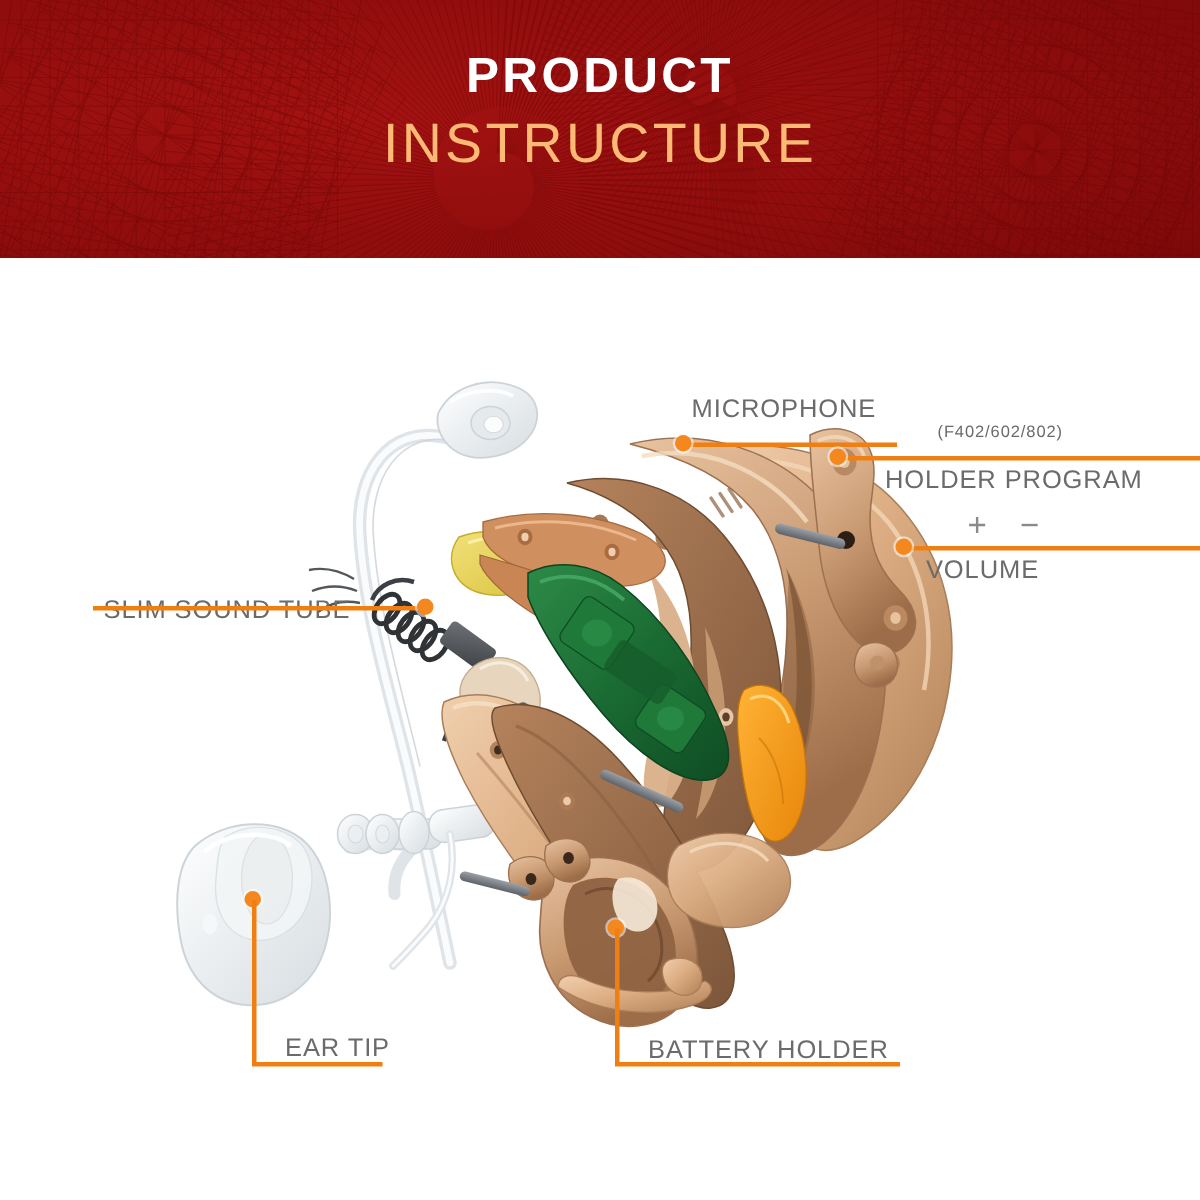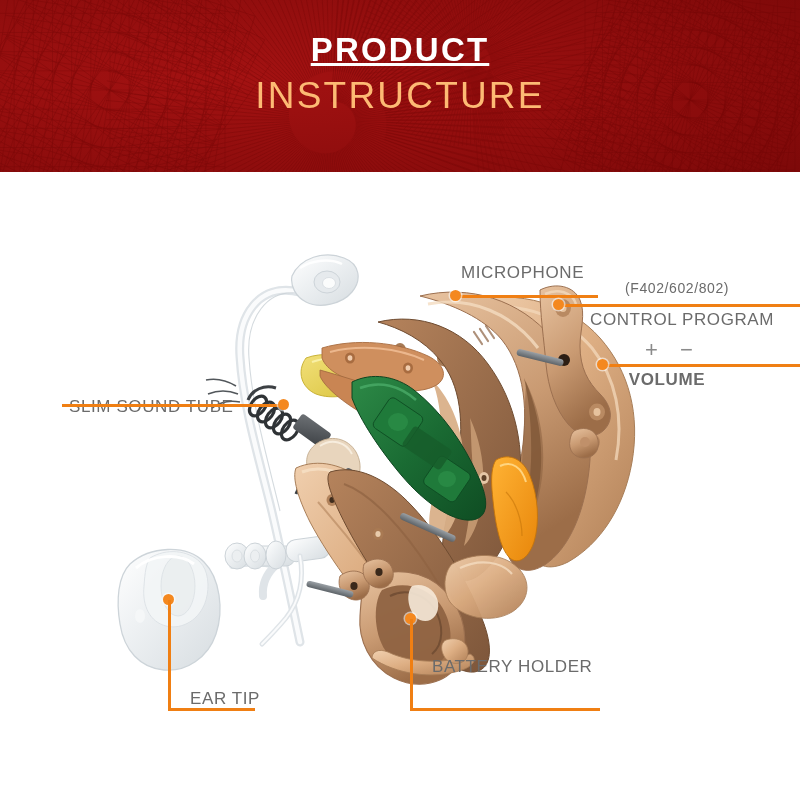--- a/index.html
+++ b/index.html
@@ -17,40 +17,40 @@
     background: #8f0d0d;
     overflow: hidden;
   }
   .banner-bg { position: absolute; inset: 0; }
   .banner-text {
     position: absolute; left: 0; right: 0; top: 30px;
     text-align: center; color: #ffffff; z-index: 5;
   }
   .banner-title {
     font-size: 33px; font-weight: bold; letter-spacing: 2.2px;
-    line-height: 40px; color: #ffffff; text-decoration: underline;
+    line-height: 40px; color: #ffffff;
   }
   .banner-sub {
     font-size: 37px; font-weight: 300; letter-spacing: 2.2px;
     line-height: 46px; color: #fdba74; margin-top: 3px;
   }
 
   
   .diagram { position: absolute; left: 0; top: 172px; width: 800px; height: 628px; }
 
   
   .label {
     position: absolute;
     color: #6b6b6b;
     font-size: 17px;
     letter-spacing: 0.6px;
     white-space: nowrap;
     line-height: 21px;
   }
-  .label.small { font-size: 14px; }
+  .label.small { font-size: 11px; }
   .label.center { text-align: center; }
   .plusminus {
     position: absolute;
     color: #8a8a8a; font-size: 22px; letter-spacing: 8px;
     line-height: 20px; white-space: nowrap;
   }
 
   
   .lead-h { position: absolute; height: 2.5px; background: #f07f13; }
   .lead-v { position: absolute; width: 2.5px; background: #f07f13; }
@@ -1055,28 +1055,28 @@
     <div>
       <div class="label" style="left:461px; top:90px;">MICROPHONE</div>
       <div class="lead-h" style="left:455px; top:123px; width:143px;"></div>
       <div class="dot" style="left:450px; top:118px;"></div>
     </div>
 
     <div>
       <div class="label small" style="left:625px; top:106px;">(F402/602/802)</div>
       <div class="lead-h" style="left:558px; top:132px; width:242px;"></div>
       <div class="dot" style="left:553px; top:127px;"></div>
-      <div class="label" style="left:590px; top:137px;">CONTROL PROGRAM</div>
+      <div class="label" style="left:590px; top:137px;">HOLDER PROGRAM</div>
     </div>
 
     <div>
       <div class="plusminus" style="left:645px; top:168px;">+  −</div>
       <div class="lead-h" style="left:602px; top:192px; width:198px;"></div>
       <div class="dot" style="left:597px; top:187px;"></div>
-      <div class="label center" style="left:592px; top:197px; width:150px;font-weight:bold;">
+      <div class="label center" style="left:580px; top:197px; width:150px;">
         <div>VOLUME</div>
       </div>
     </div>
 
     <div>
       <div class="label" style="left:69px; top:224px;">SLIM SOUND TUBE</div>
       <div class="lead-h" style="left:62px; top:232px; width:222px;"></div>
       <div class="dot" style="left:278px; top:227px;"></div>
     </div>
 
@@ -1084,17 +1084,17 @@
       <div class="dot" style="left:163px; top:422px;"></div>
       <div class="lead-v" style="left:168px; top:428px; height:110px;"></div>
       <div class="lead-h" style="left:168px; top:536px; width:87px;"></div>
       <div class="label" style="left:190px; top:516px;">EAR TIP</div>
     </div>
 
     <div>
       <div class="dot" style="left:405px; top:441px;"></div>
       <div class="lead-v" style="left:410px; top:447px; height:91px;"></div>
       <div class="lead-h" style="left:410px; top:536px; width:190px;"></div>
-      <div class="label" style="left:432px; top:484px;">BATTERY HOLDER</div>
+      <div class="label" style="left:432px; top:517px;">BATTERY HOLDER</div>
     </div>
 
   </div>
 </div>
 
 </body></html>

